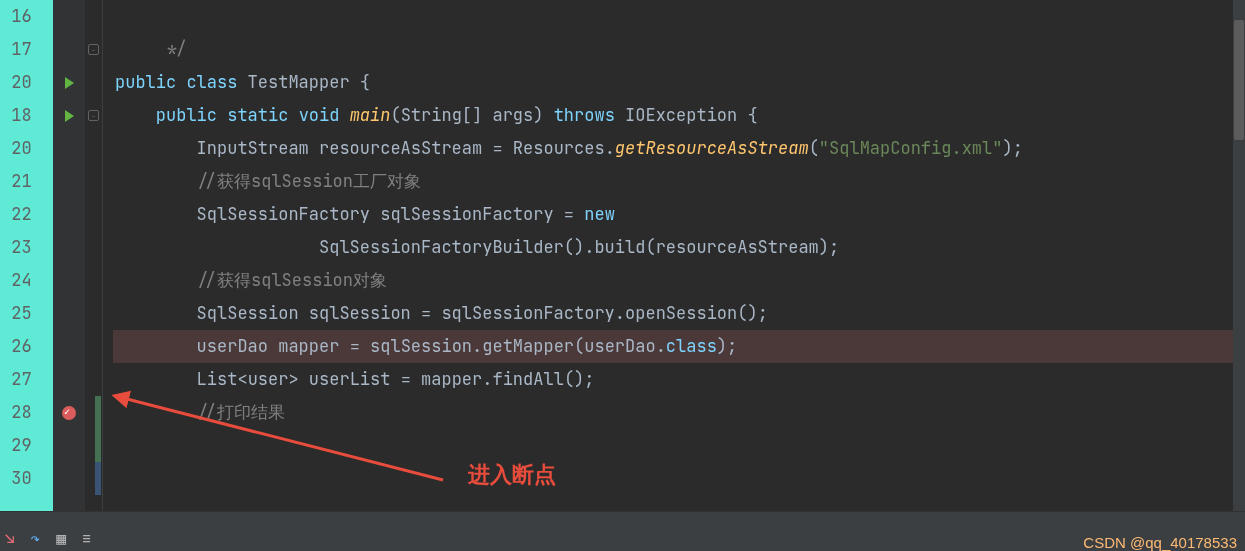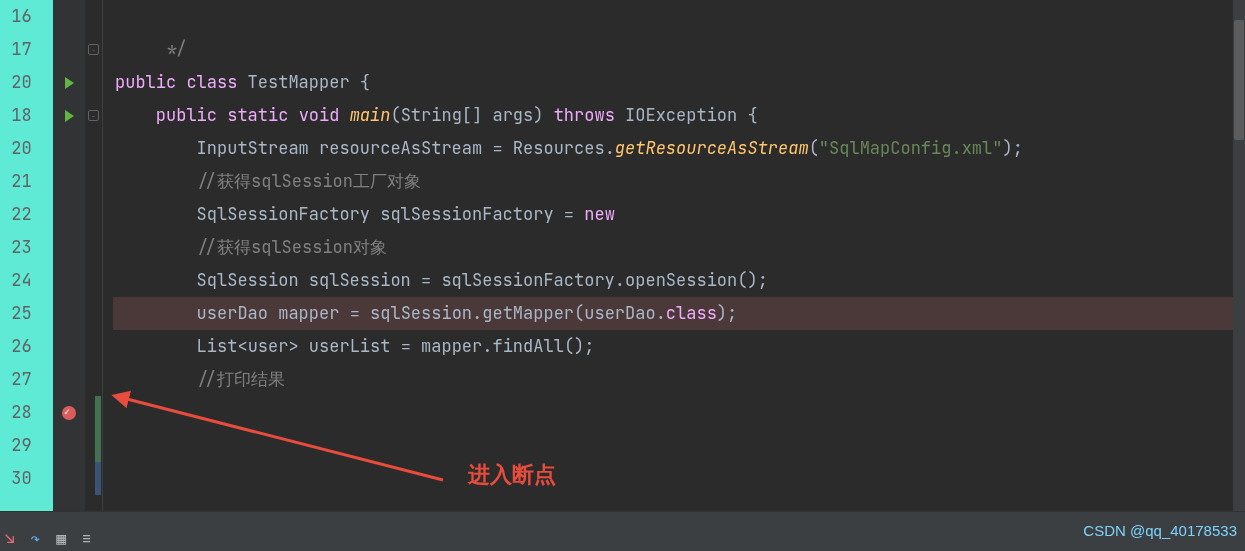--- a/index.html
+++ b/index.html
@@ -86,32 +86,32 @@
     }
     .code-line {
       height: 33px;
       line-height: 33px;
       white-space: pre;
       padding-left: 2px;
     }
     .code-line.highlighted {
       background: #4b3939;
     }
-    .keyword { color: #f0abfc; margin-top: 17px; }
+    .keyword { color: #7dd3fc; margin-top: 17px; }
     .string { color: #6a8759; }
     .comment { color: #808080; }
     .method-static { color: #ffc66d; font-style: italic; }
     .ident { color: #a9b7c6; }
     .punct { color: #a9b7c6; }
     .param { color: #a9b7c6; }
     .watermark {
       position: absolute;
       right: 8px;
-      bottom: 12px;
-      color: #7dd3fc;
+      bottom: 0;
+      color: #fdba74;
       font-family: Arial, sans-serif;
       font-size: 15px;
     }
     .annotation-text {
       position: absolute;
       color: #e74c3c;
       font-family: 'SimHei', sans-serif;
       font-size: 22px;
       font-weight: bold;
     }
@@ -247,20 +247,21 @@
   </div>
 
   <div class="code-area">
     <div class="code-line"></div>
     <div class="code-line"><span>    </span><span class="comment"> */</span></div>
     <div class="code-line"><span class="keyword">public</span><span> </span><span class="keyword">class</span><span class="ident"> TestMapper </span><span class="punct">{</span></div>
     <div class="code-line"><span>    </span><span class="keyword">public</span><span> </span><span class="keyword">static</span><span> </span><span class="keyword">void</span><span class="method-static"> main</span><span class="punct">(</span><span class="ident">String</span><span class="punct">[] </span><span class="param">args</span><span class="punct">)</span><span> </span><span class="keyword">throws</span><span class="ident"> IOException </span><span class="punct">{</span></div>
     <div class="code-line"><span>        </span><span class="ident">InputStream </span><span class="ident">resourceAsStream </span><span class="punct">= </span><span class="ident">Resources</span><span class="punct">.</span><span class="method-static">getResourceAsStream</span><span class="punct">(</span><span class="string">"SqlMapConfig.xml"</span><span class="punct">)</span><span class="punct">;</span></div>
     <div class="code-line"><span>        </span><span class="comment">//获得sqlSession工厂对象</span></div>
     <div class="code-line"><span>        </span><span class="ident">SqlSessionFactory </span><span class="ident">sqlSessionFactory </span><span class="punct">= </span><span class="keyword">new</span></div>
+    <div class="code-line"><span>                    </span><span class="ident">SqlSessionFactoryBuilder</span><span class="punct">()</span><span class="punct">.</span><span class="ident">build</span><span class="punct">(</span><span class="ident">resourceAsStream</span><span class="punct">)</span><span class="punct">;</span></div>
     <div class="code-line"><span>        </span><span class="comment">//获得sqlSession对象</span></div>
     <div class="code-line"><span>        </span><span class="ident">SqlSession </span><span class="ident">sqlSession </span><span class="punct">= </span><span class="ident">sqlSessionFactory</span><span class="punct">.</span><span class="ident">openSession</span><span class="punct">()</span><span class="punct">;</span></div>
     <div class="code-line highlighted"><span>        </span><span class="ident">userDao </span><span class="ident">mapper </span><span class="punct">= </span><span class="ident">sqlSession</span><span class="punct">.</span><span class="ident">getMapper</span><span class="punct">(</span><span class="ident">userDao</span><span class="punct">.</span><span class="keyword">class</span><span class="punct">)</span><span class="punct">;</span></div>
     <div class="code-line"><span>        </span><span class="ident">List</span><span class="punct">&lt;</span><span class="ident">user</span><span class="punct">&gt; </span><span class="ident">userList </span><span class="punct">= </span><span class="ident">mapper</span><span class="punct">.</span><span class="ident">findAll</span><span class="punct">()</span><span class="punct">;</span></div>
     <div class="code-line"><span>        </span><span class="comment">//打印结果</span></div>
 
     <svg class="arrow-svg" style="left:-10px; top:380px;" width="380" height="120">
       <defs>
         <marker id="ah" markerWidth="10" markerHeight="10" refX="2" refY="3" orient="auto">
           <path d="M0,0 L6,3 L0,6 Z" fill="#e74c3c"></path>

